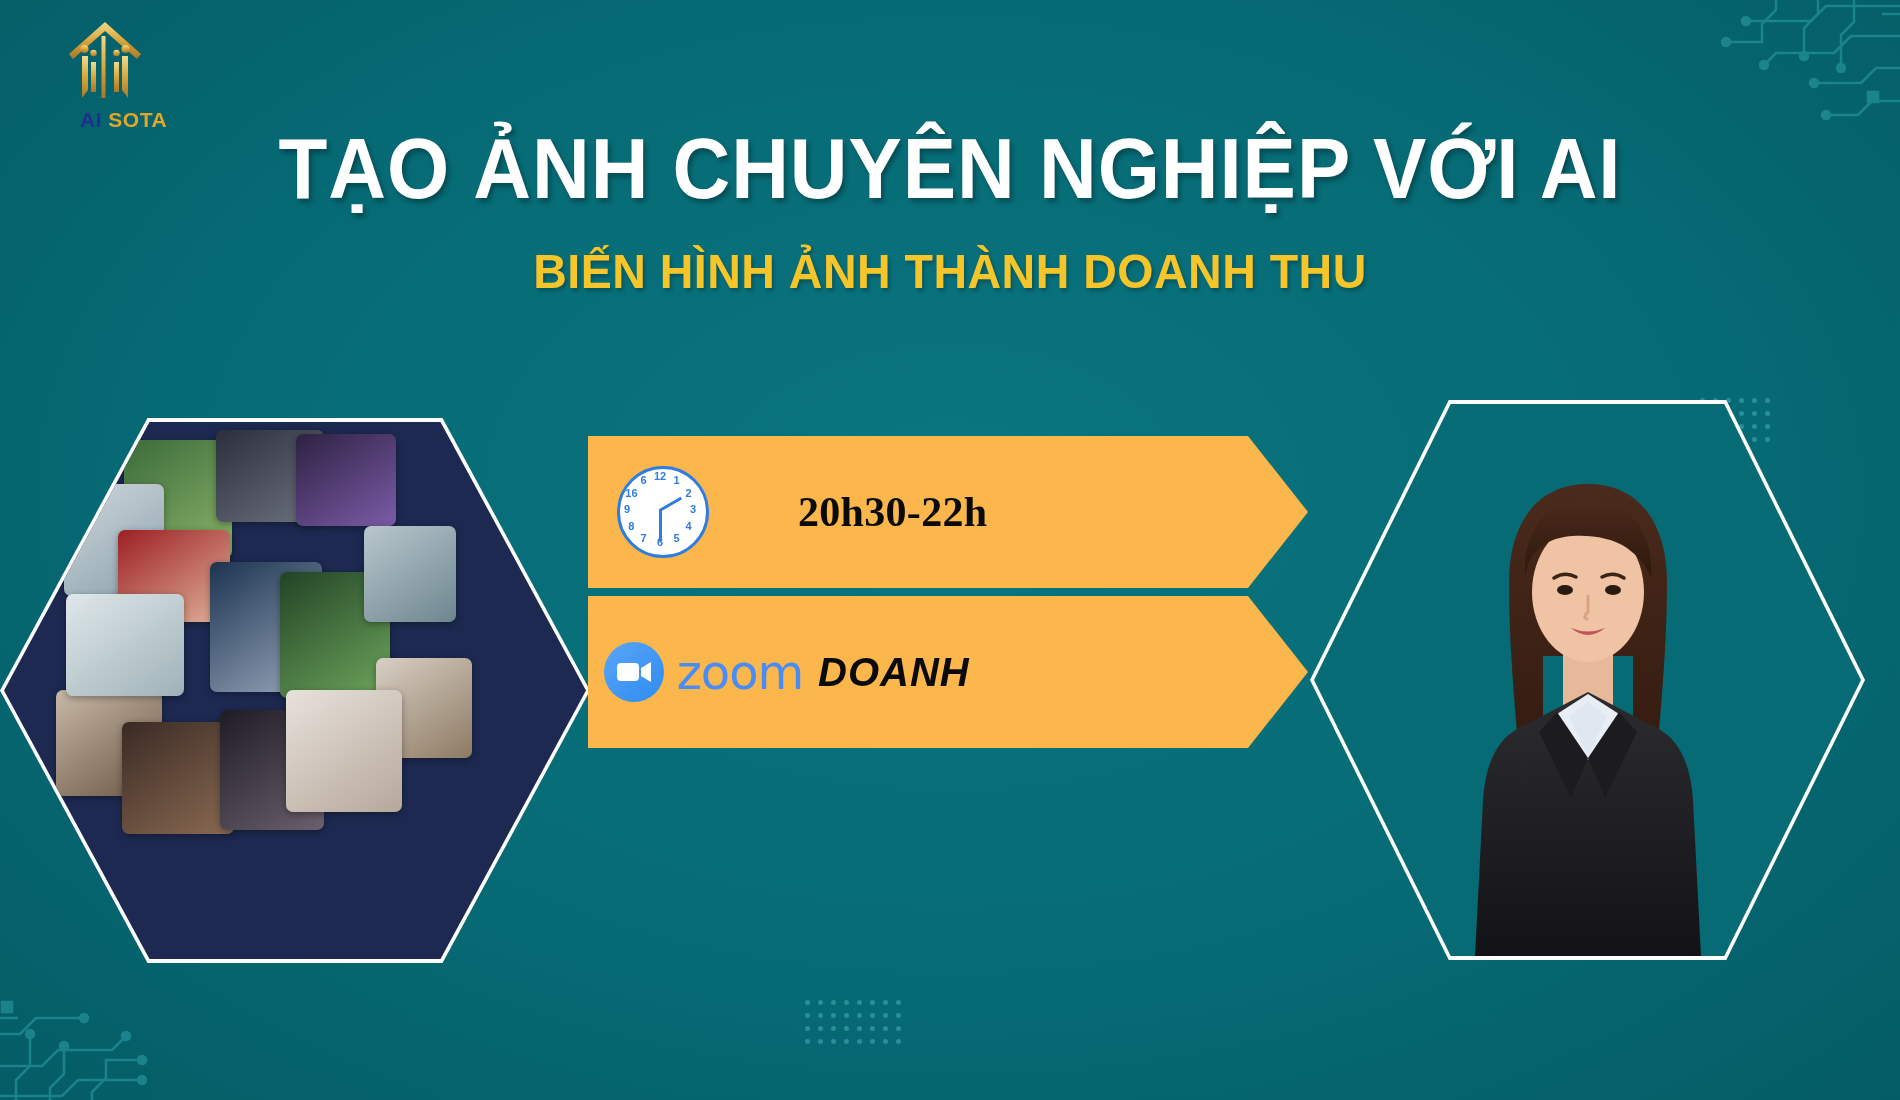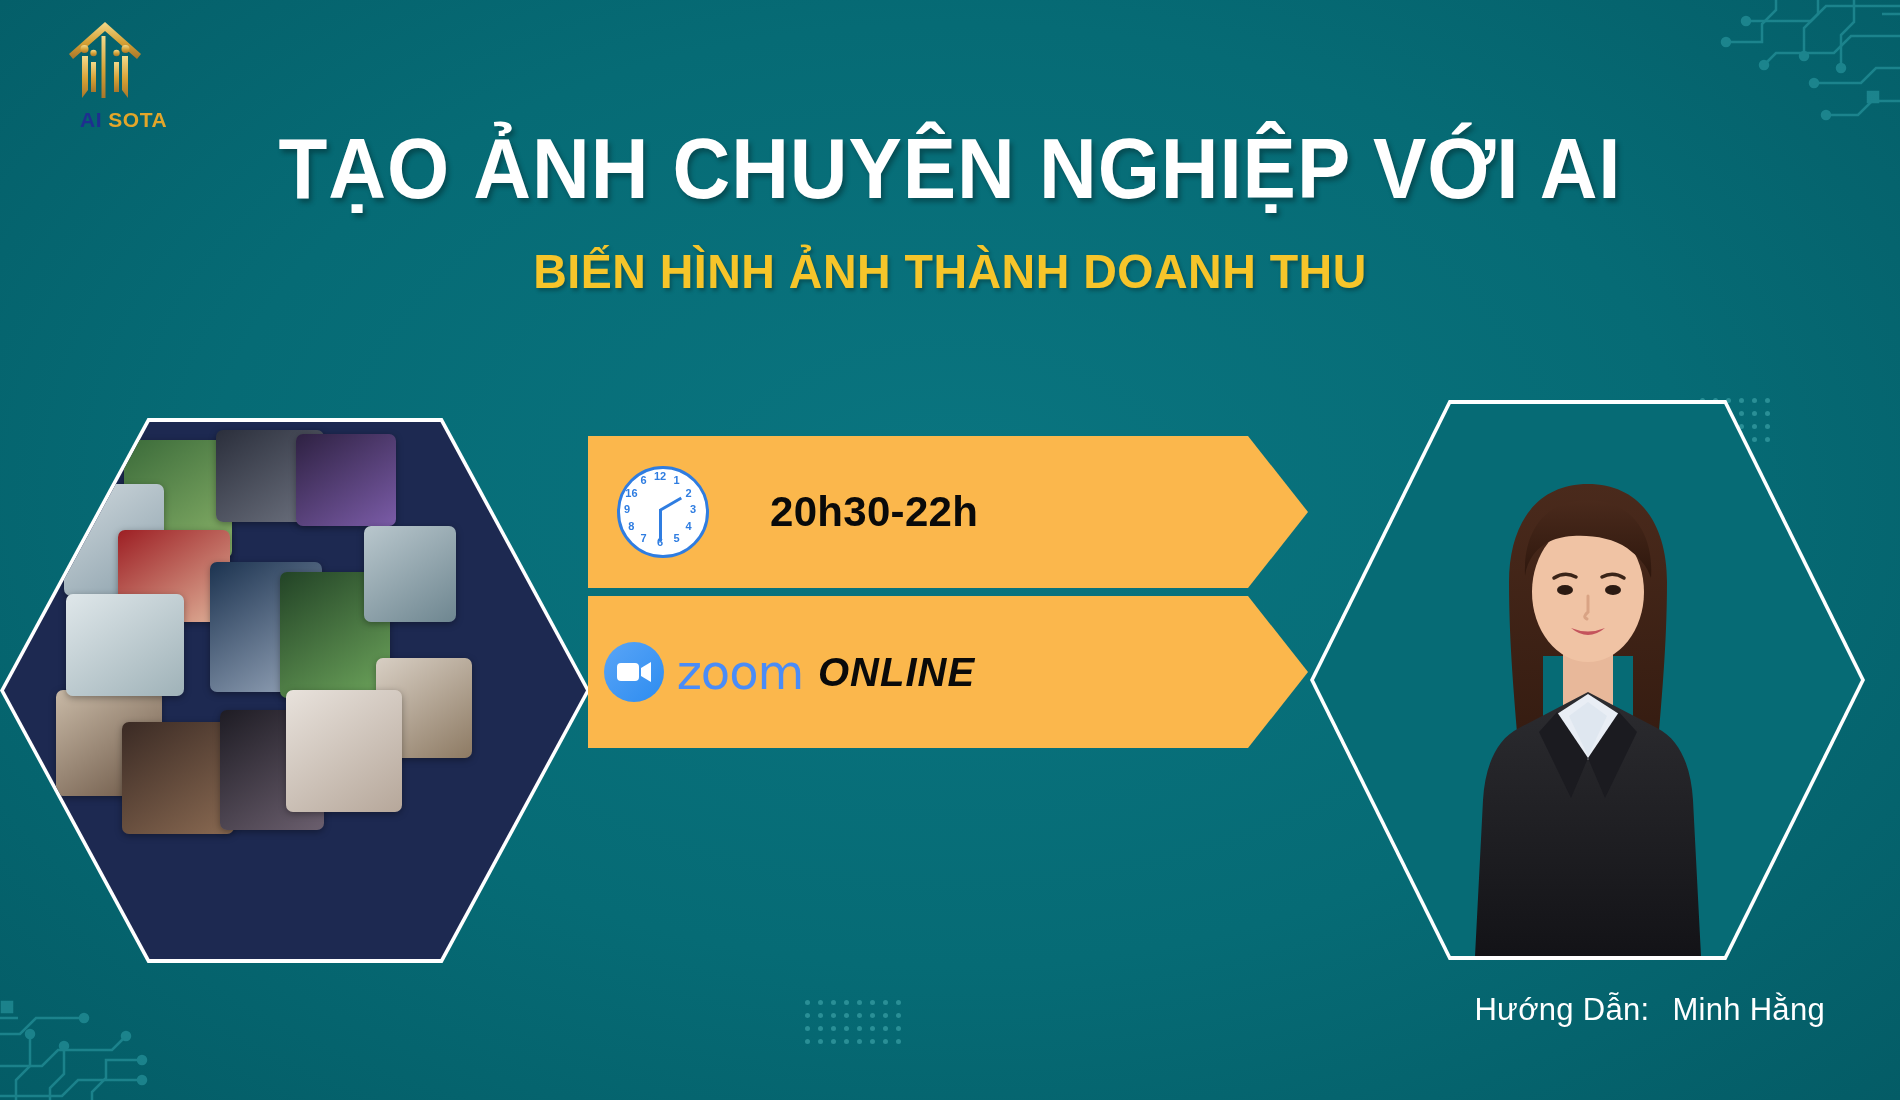--- a/index.html
+++ b/index.html
@@ -317,41 +317,41 @@
             <span class="num" style="left: 40px; top: 73px;">6</span>
             <span class="num" style="left: 23.5px; top: 68.5788px;">7</span>
             <span class="num" style="left: 11.4212px; top: 56.5px;">8</span>
             <span class="num" style="left: 7px; top: 40px;">9</span>
             <span class="num" style="left: 11.4212px; top: 23.5px;">16</span>
             <span class="num" style="left: 23.5px; top: 11.4212px;">6</span>
             <div class="hand" style="width: 3px; height: 32px; left: 39px; top: 40px; transform-origin: center top;"></div>
             <div class="hand" style="width: 3px; height: 24px; left: 39px; top: 17px; transform-origin: center bottom; transform: rotate(60deg);"></div>
           </div>
       </div>
-      <div class="card-text" style="margin-left:32px;">20h30-22h</div>
+      <div class="card-text" style="margin-left:60px;font-family:Liberation Serif, serif;">20h30-22h</div>
     </div>
 
     <div class="card">
       <div class="card-icon" style="flex:0 0 230px;width:230px;">
         <div class="zoomlogo">
           <svg width="62" height="62" viewBox="0 0 62 62">
             <defs>
               <linearGradient id="zg" x1="0" y1="0" x2="1" y2="1">
                 <stop offset="0%" stop-color="#5aa5f7"></stop>
                   <stop offset="100%" stop-color="#2d8cf0"></stop>
               </linearGradient>
             </defs>
             <circle cx="31" cy="31" r="30" fill="url(#zg)"></circle>
             <rect x="14" y="22" width="22" height="18" rx="4" fill="#ffffff"></rect>
             <path d="M38 27 L48 21 v20 l-10 -6 z" fill="#ffffff"></path>
           </svg>
           <span class="zoomword">zoom</span>
         </div>
       </div>
-      <div class="card-text online">ONLINE</div>
+      <div class="card-text online">DOANH</div>
     </div>
 
   </div>
 
   <div class="hex-right">
     <div class="frame"></div>
     <div class="fill">
       <svg class="presenter" viewBox="0 0 330 500">
         <defs>
           <linearGradient id="hair" x1="0" y1="0" x2="0" y2="1">
@@ -384,18 +384,14 @@
         <ellipse cx="190" cy="134" rx="8" ry="5" fill="#2b1a12"></ellipse>
         <path d="M131 122 q11 -7 22 -1" stroke="#3a2418" stroke-width="3.5" fill="none" stroke-linecap="round"></path>
         <path d="M179 121 q11 -6 22 1" stroke="#3a2418" stroke-width="3.5" fill="none" stroke-linecap="round"></path>
 
         <path d="M165 140 v16 q-6 5 -1 7" stroke="#d9a384" stroke-width="3" fill="none" stroke-linecap="round"></path>
         <path d="M148 172 q17 14 34 0 q-17 7 -34 0 z" fill="#c4545c"></path>
       </svg>
     </div>
   </div>
 
-  <div class="instructor">
-    <span class="lbl">Hướng Dẫn:</span>
-    <span class="nm">Minh Hằng</span>
-  </div>
 
 </div>
 
 </body></html>

